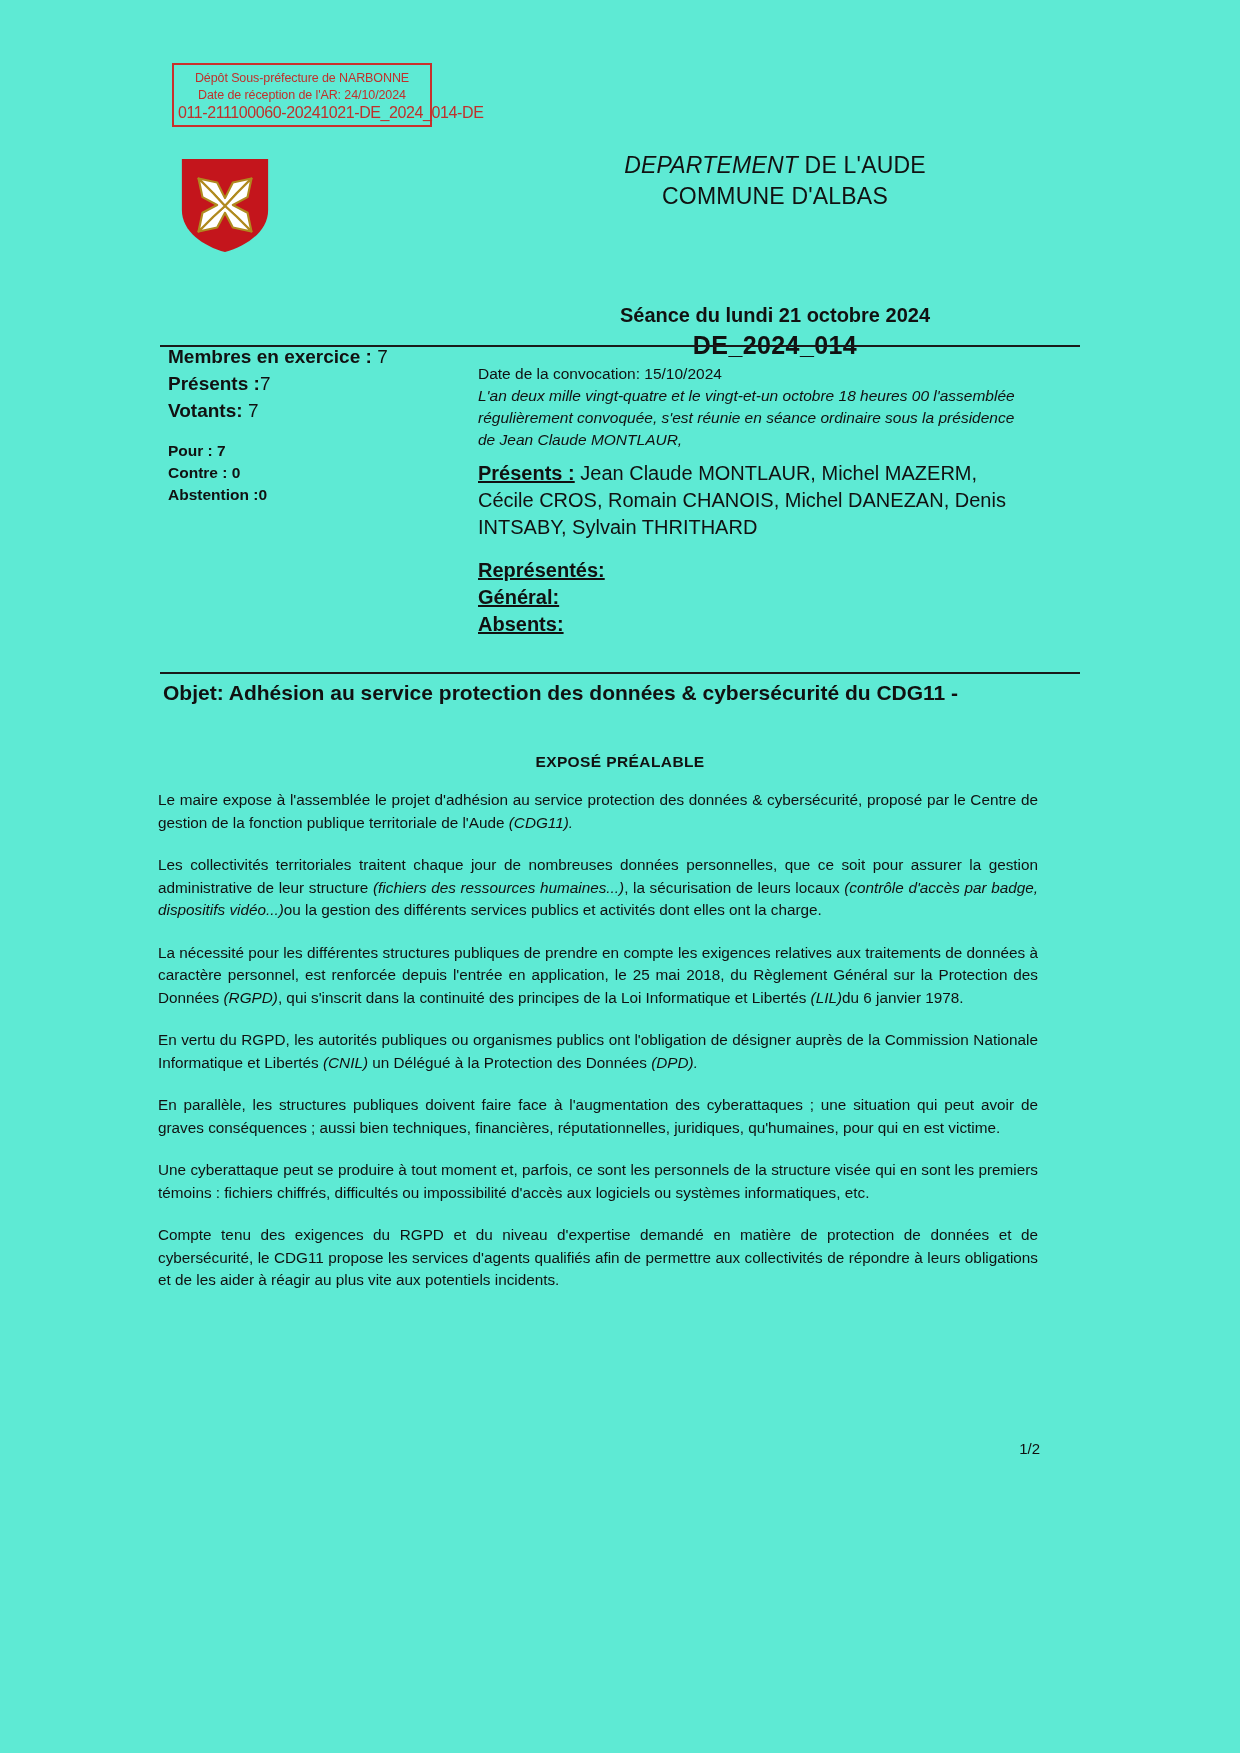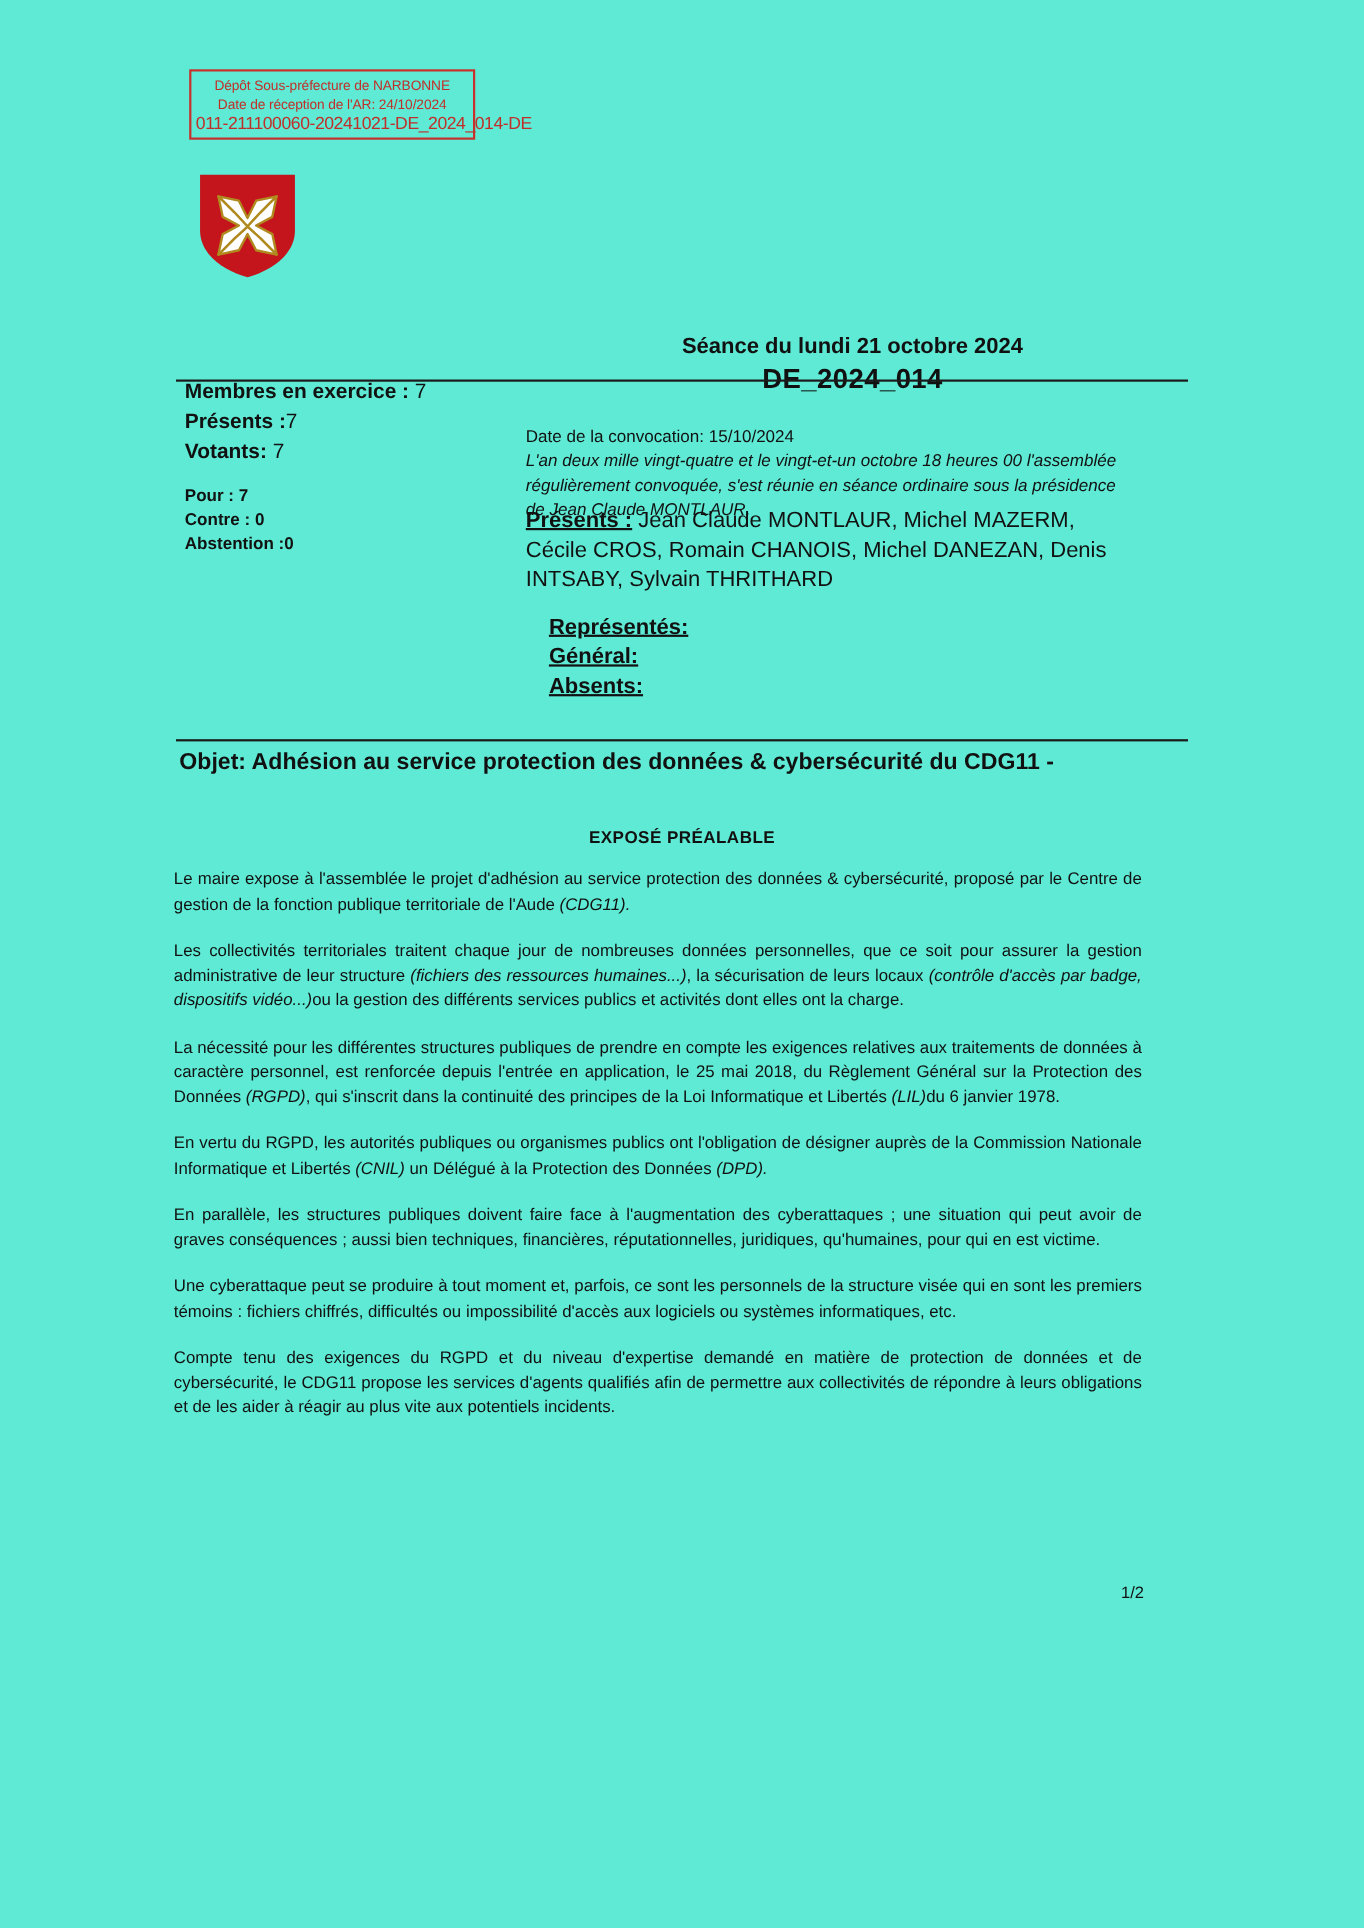--- a/index.html
+++ b/index.html
@@ -146,21 +146,20 @@
   
   .convoc {
     position: absolute;
     left: 478px;
     top: 363px;
     width: 540px;
   }
   .convoc .date-line {
     font-size: 15.5px;
     line-height: 22px;
-    margin-top: 24px;
   }
   .convoc .ital-block {
     font-size: 15.5px;
     font-style: italic;
     line-height: 22px;
   }
 
   .presents {
     position: absolute;
     left: 478px;
@@ -181,21 +180,20 @@
     top: 557px;
     width: 540px;
   }
   .stub-list .stub {
     font-size: 20px;
     line-height: 27px;
     font-weight: bold;
   }
   .stub-list .stub span {
     text-decoration: underline;
-    margin-left: 21px;
   }
 
   
   .objet {
     position: absolute;
     left: 163px;
     top: 678px;
     width: 900px;
     font-size: 21px;
     font-weight: bold;
@@ -255,20 +253,24 @@
         <g fill="#ffffff" stroke="#b08a1e" stroke-width="2.2" stroke-linejoin="round">
           <path d="M0,0 L-12,-13 L-27,-28 L-8,-24 L0,-8 L8,-24 L27,-28 L12,-13 Z"></path>
           <path d="M0,0 L12,-13 L27,-28 L23,-9 L8,-1 L23,7 L27,26 L12,11 Z"></path>
           <path d="M0,0 L12,11 L27,26 L8,22 L0,7 L-8,22 L-27,26 L-12,11 Z"></path>
           <path d="M0,0 L-12,11 L-27,26 L-23,7 L-8,-1 L-23,-9 L-27,-28 L-12,-13 Z"></path>
         </g>
       </g>
     </svg>
   </div>
 
+  <div class="dept-block">
+    <div class="dept-line1"><span class="ital">DEPARTEMENT</span><span> DE L'AUDE</span></div>
+    <div class="dept-line2">COMMUNE D'ALBAS</div>
+  </div>
 
   <div class="seance-block">
     <div class="seance-line">Séance du lundi 21 octobre 2024</div>
     <div class="delib-id">DE_2024_014</div>
   </div>
 
   <div class="rule rule-top"></div>
 
   <div class="counts">
     <div class="big"><span>Membres en exercice : </span><span class="num">7</span></div>

